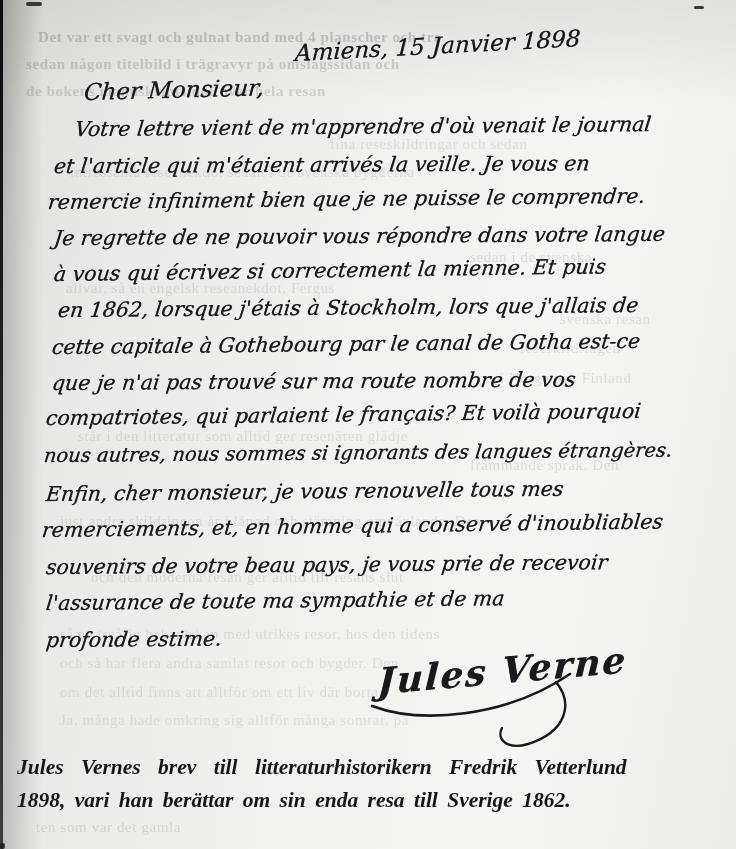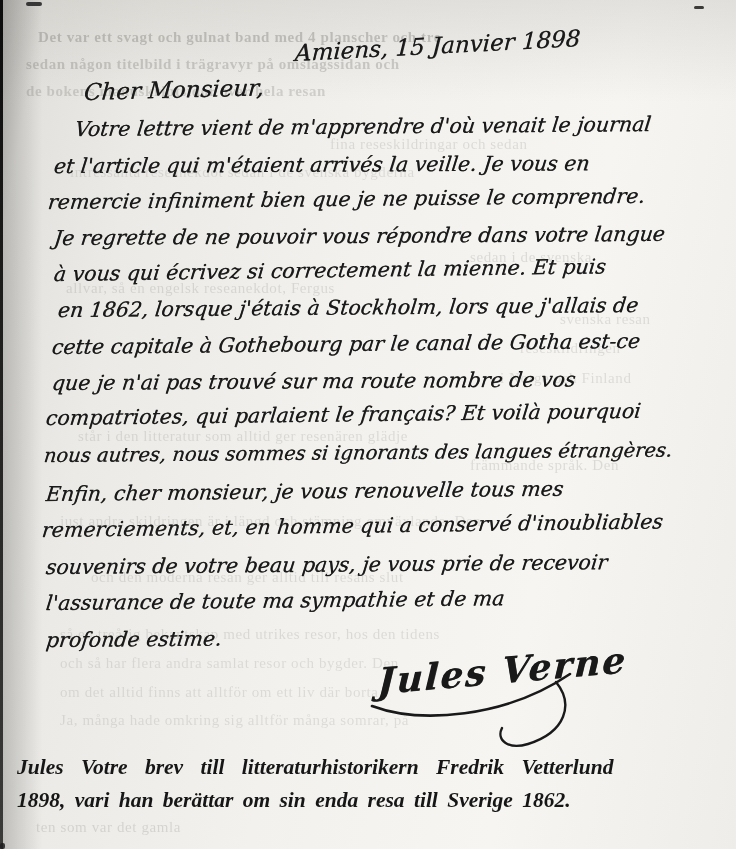--- a/index.html
+++ b/index.html
@@ -115,17 +115,17 @@
   <div class="hw" style="left:46px;top:630px;transform:rotate(-0.5deg) skewX(-7deg);">profonde estime.</div>
 
   <div class="hw signature" style="left:378px;top:663px;transform:rotate(-5deg) skewX(-8deg);">Jules Verne</div>
 
   <svg class="flourish" style="left:360px;top:648px;" width="250" height="105" viewBox="0 0 250 105">
     <path d="M12,58 C60,76 145,70 210,26" fill="none" stroke="#191919" stroke-width="2.6" stroke-linecap="round"></path>
     <path d="M196,34 C214,56 206,84 168,96 C148,102 136,92 142,80" fill="none" stroke="#191919" stroke-width="2.4" stroke-linecap="round"></path>
   </svg>
 
   <div class="caption">
-    <div class="l1">Jules Votre brev till litteraturhistorikern Fredrik Vetterlund</div>
+    <div class="l1">Jules Vernes brev till litteraturhistorikern Fredrik Vetterlund</div>
     <div class="l2">1898, vari han berättar om sin enda resa till Sverige 1862.</div>
   </div>
 
 </div>
 
 </body></html>

